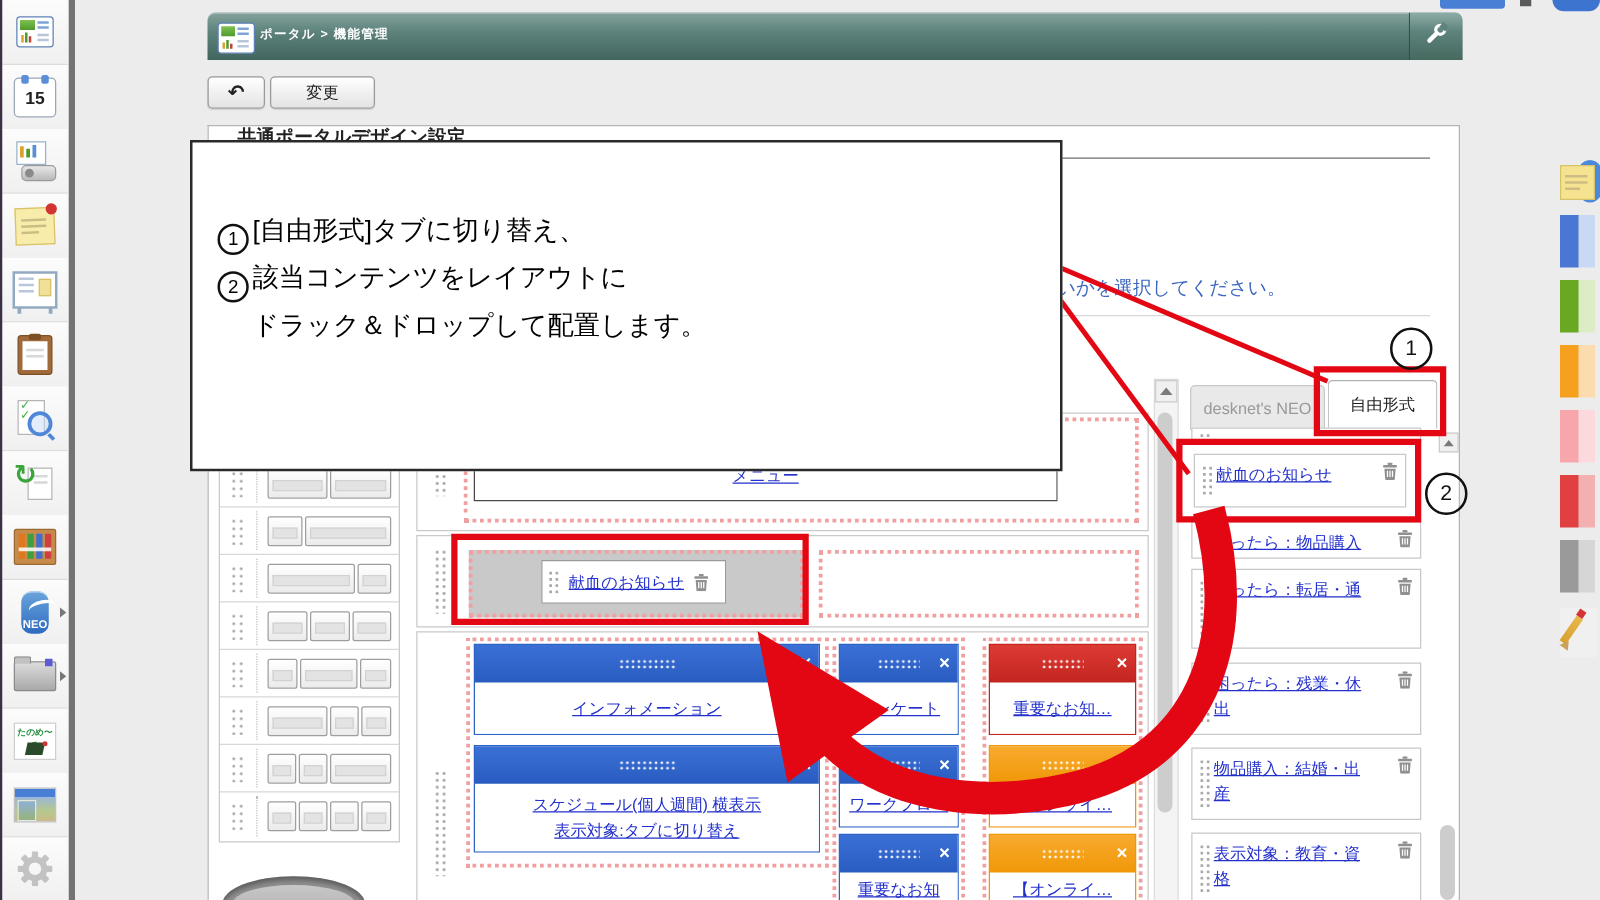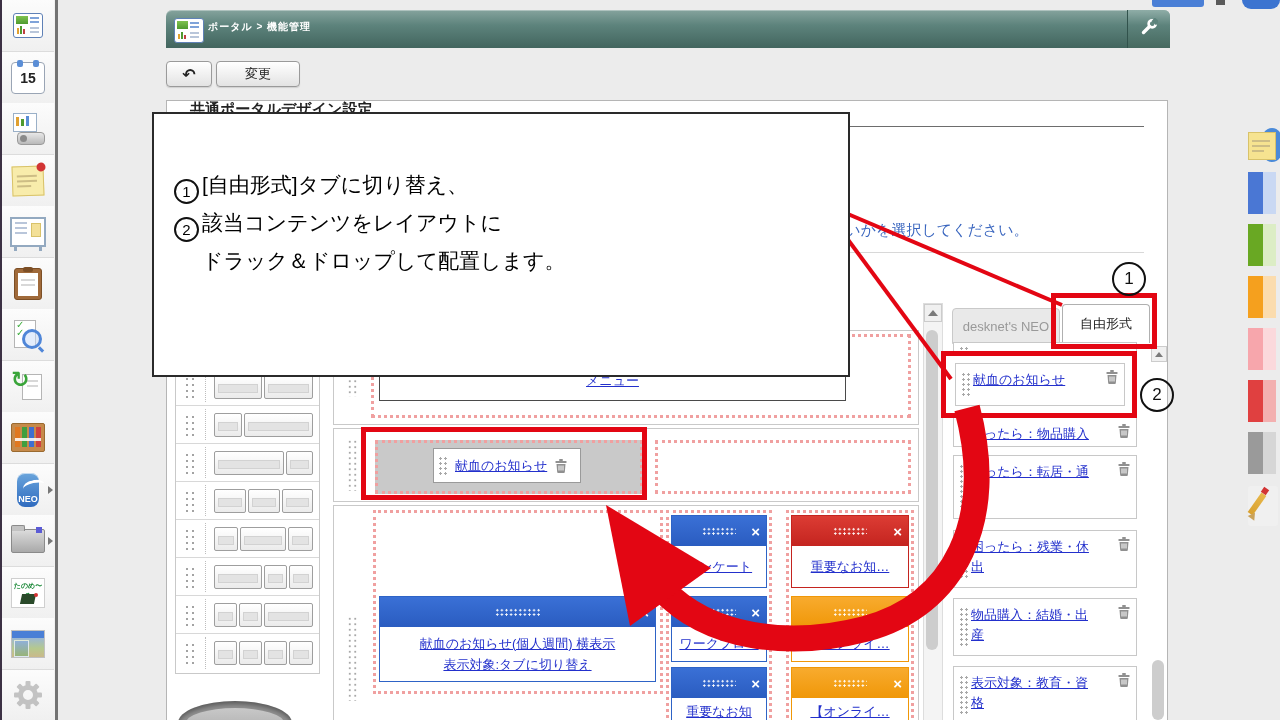--- a/index.html
+++ b/index.html
@@ -1,21 +1,21 @@
 <!DOCTYPE html>
 <html><head>
 <meta charset="utf-8">
 <style>
   html,body{margin:0;padding:0;background:#ececec;}
   #app{position:relative;width:1280px;height:720px;overflow:hidden;background:#ececec;
        font-family:"Liberation Sans","DejaVu Sans",sans-serif;}
   .abs{position:absolute;}
 
   
-  #sidebar{position:absolute;left:0;top:0;width:55px;height:720px;background:#f2f2f2;border-right:3px solid #737373;}
+  #sidebar{position:absolute;left:0;top:0;width:55px;height:720px;background:#f2f2f2;border-right:5px solid #737373;}
   #sidebar .edge{position:absolute;left:0;top:0;width:2px;height:720px;background:#3c3144;}
   .scell{position:absolute;left:2px;width:52px;height:51px;border-bottom:1px solid #dcdcdc;
          background:linear-gradient(#fcfcfc,#f0f0f0);display:flex;align-items:center;justify-content:center;}
   .mini{position:relative;}
 
   
   #hbar{position:absolute;left:166px;top:10px;width:1004px;height:38px;border-radius:6px 6px 0 0;
         background:linear-gradient(#85a39d,#5d837c 40%,#42655e);box-shadow:inset 0 1px 0 rgba(255,255,255,.35);}
   #hbar .ttl{position:absolute;left:42px;top:10px;color:#fff;font-size:10px;font-weight:bold;letter-spacing:1px;}
   #wrenchseg{position:absolute;right:0;top:0;width:42px;height:38px;border-left:1px solid #31524c;
@@ -396,27 +396,36 @@
     </div>
     <div class="dz" style="left:321px;top:11px;width:250px;height:48px;"></div>
   </div>
 
   <div class="mrow" style="top:505px;height:220px;">
     <span class="vdots" style="left:13px;top:110px;height:85px;"></span>
     <div class="dz" style="left:39px;top:4px;width:284px;height:178px;"></div>
     <div class="dz" style="left:332px;top:4px;width:100px;height:214px;"></div>
     <div class="dz" style="left:452px;top:4px;width:122px;height:214px;"></div>
 
+    <div class="pl blue" style="left:45px;top:9px;width:277px;height:73px;">
+      <div class="ph ph30">
+          <span class="hdots"></span>
+          <span class="px">×</span>
+        </div>
+      <div class="pb" style="height:41px;">
+          <a class="plink" href="#">インフォメーション</a>
+        </div>
+    </div>
     <div class="pl blue" style="left:45px;top:90px;width:277px;height:86px;">
       <div class="ph ph30">
           <span class="hdots"></span>
           <span class="px">×</span>
         </div>
       <div class="pb" style="height:54px;">
-        <a class="plink" href="#">献血のお知らせ(個人週間) 横表示</a>
+        <a class="plink" href="#">スケジュール(個人週間) 横表示</a>
         <a class="plink" href="#">表示対象:タブに切り替え</a>
       </div>
     </div>
 
     <div class="pl blue" style="left:337px;top:9px;width:96px;height:73px;">
       <div class="ph ph30">
           <span class="hdots" style="width:34px;"></span>
           <span class="px">×</span>
         </div>
       <div class="pb" style="height:41px;">

